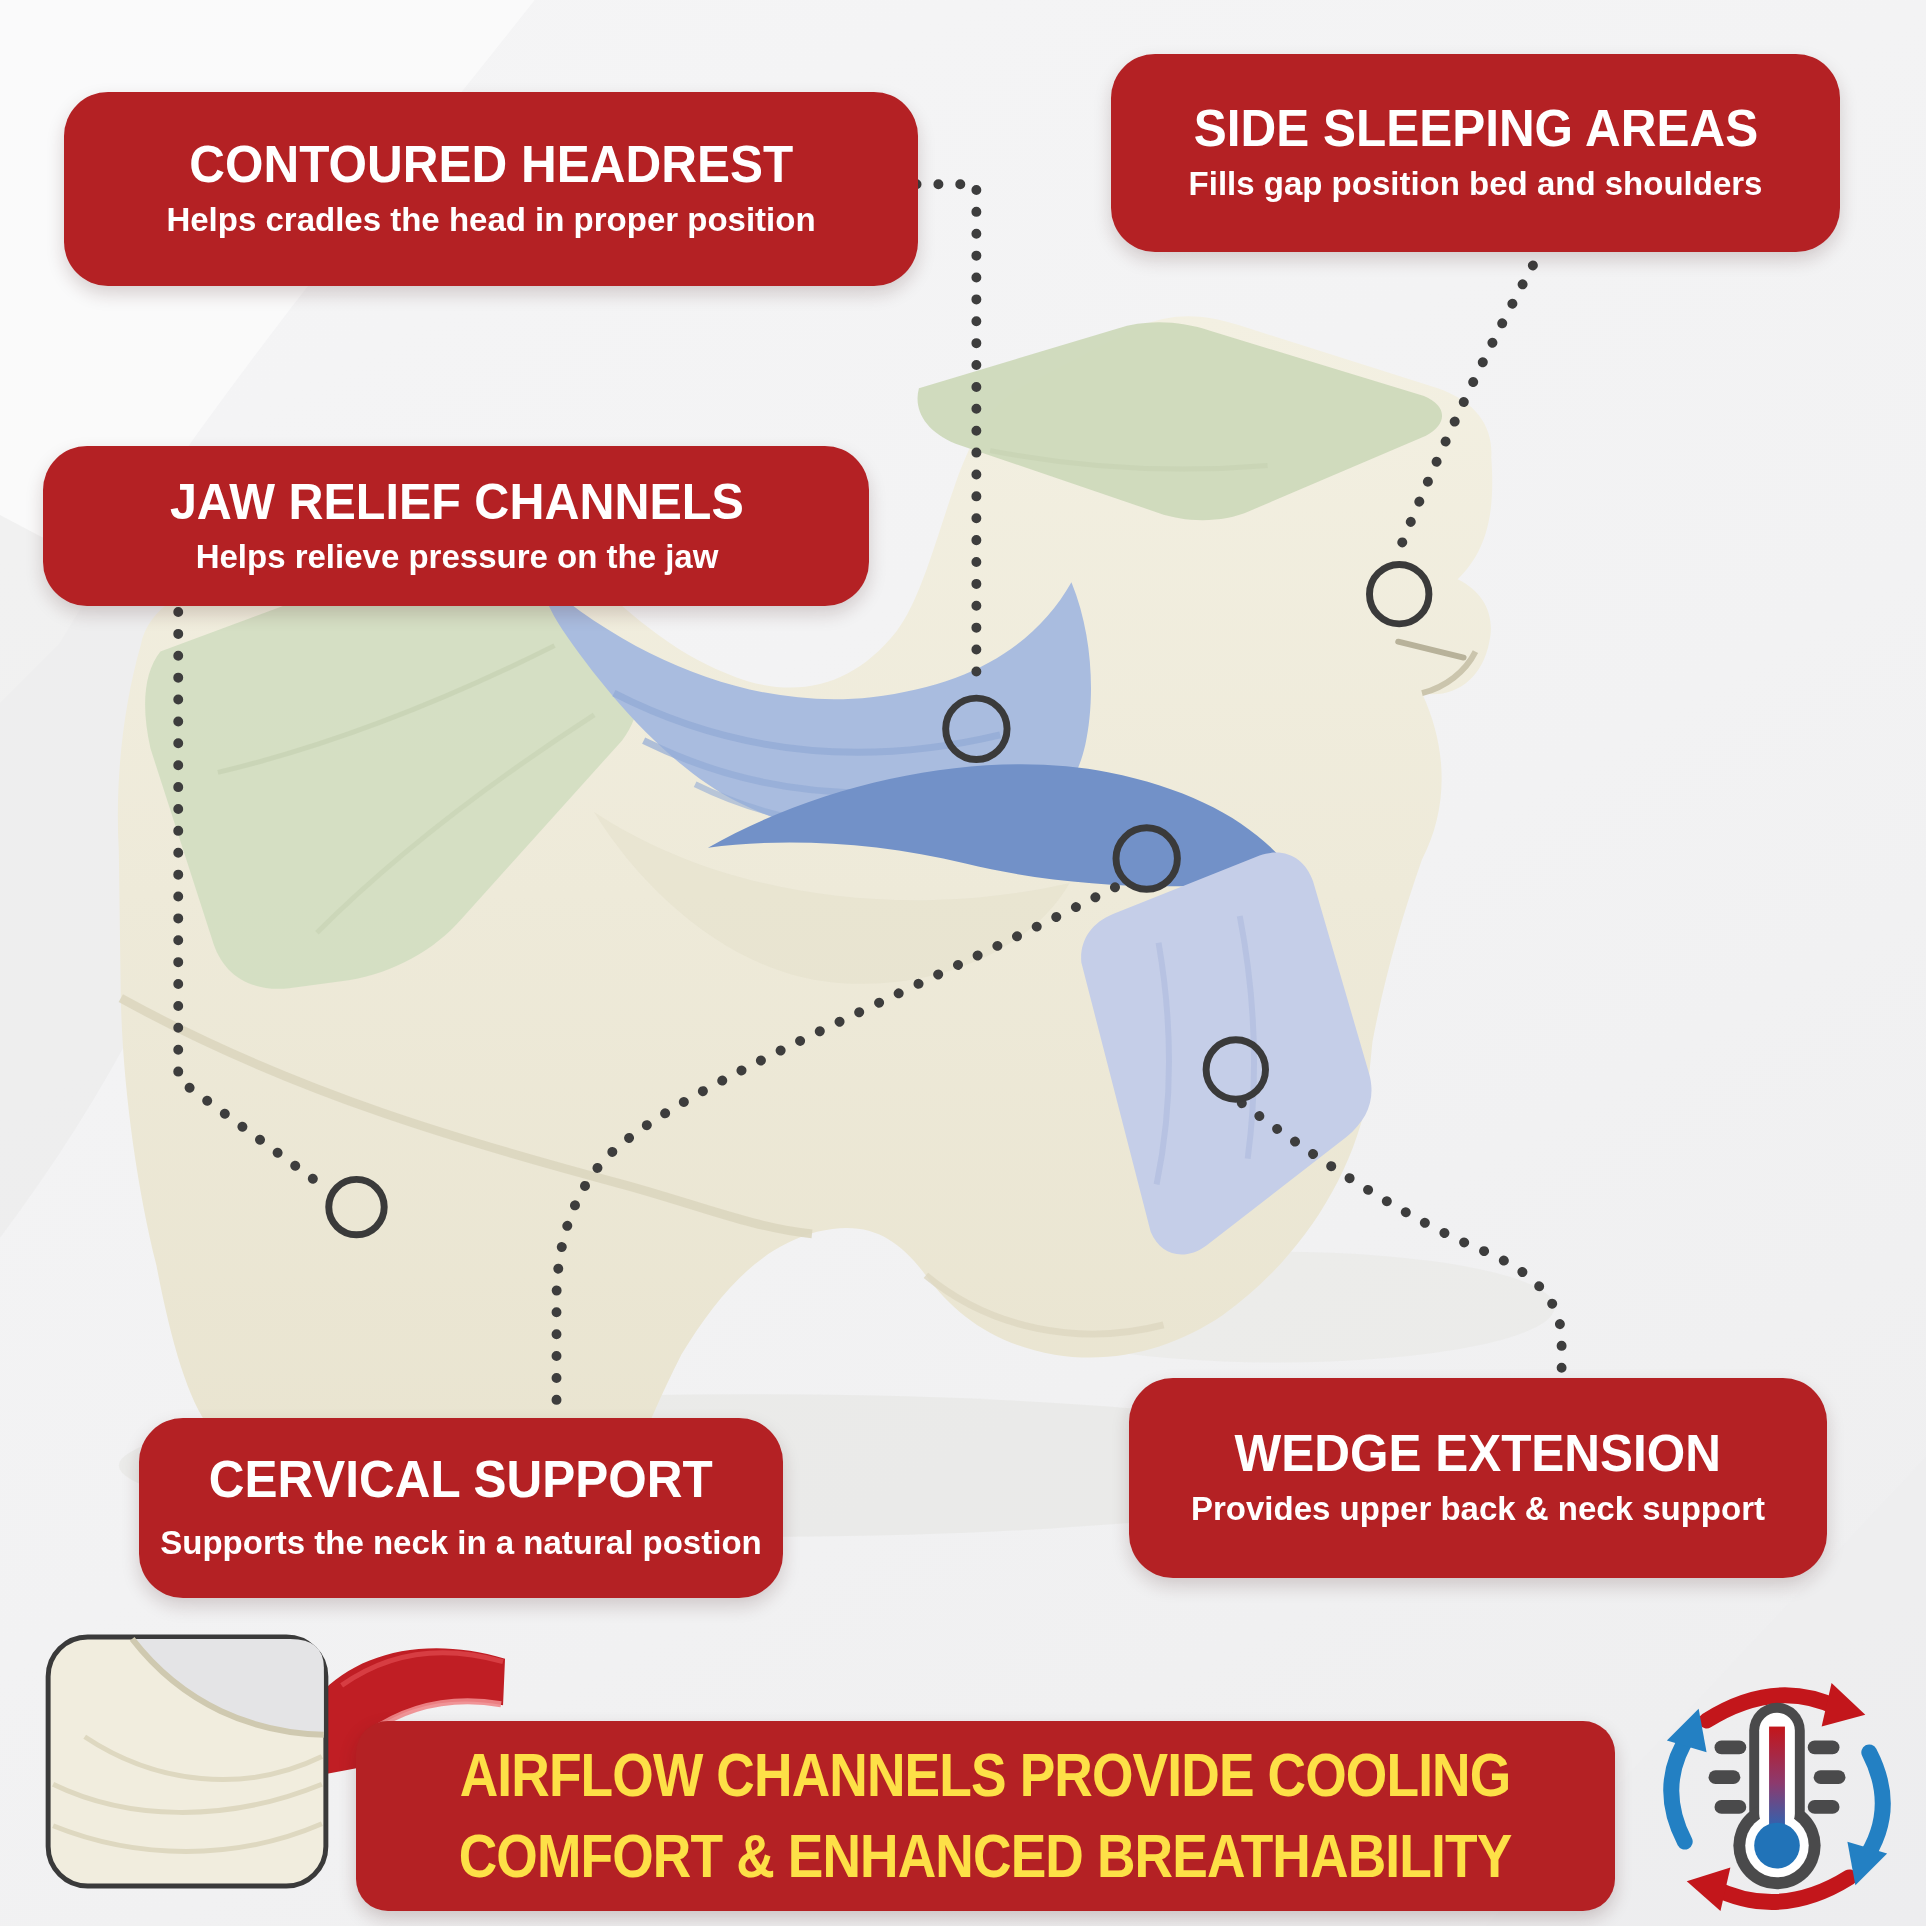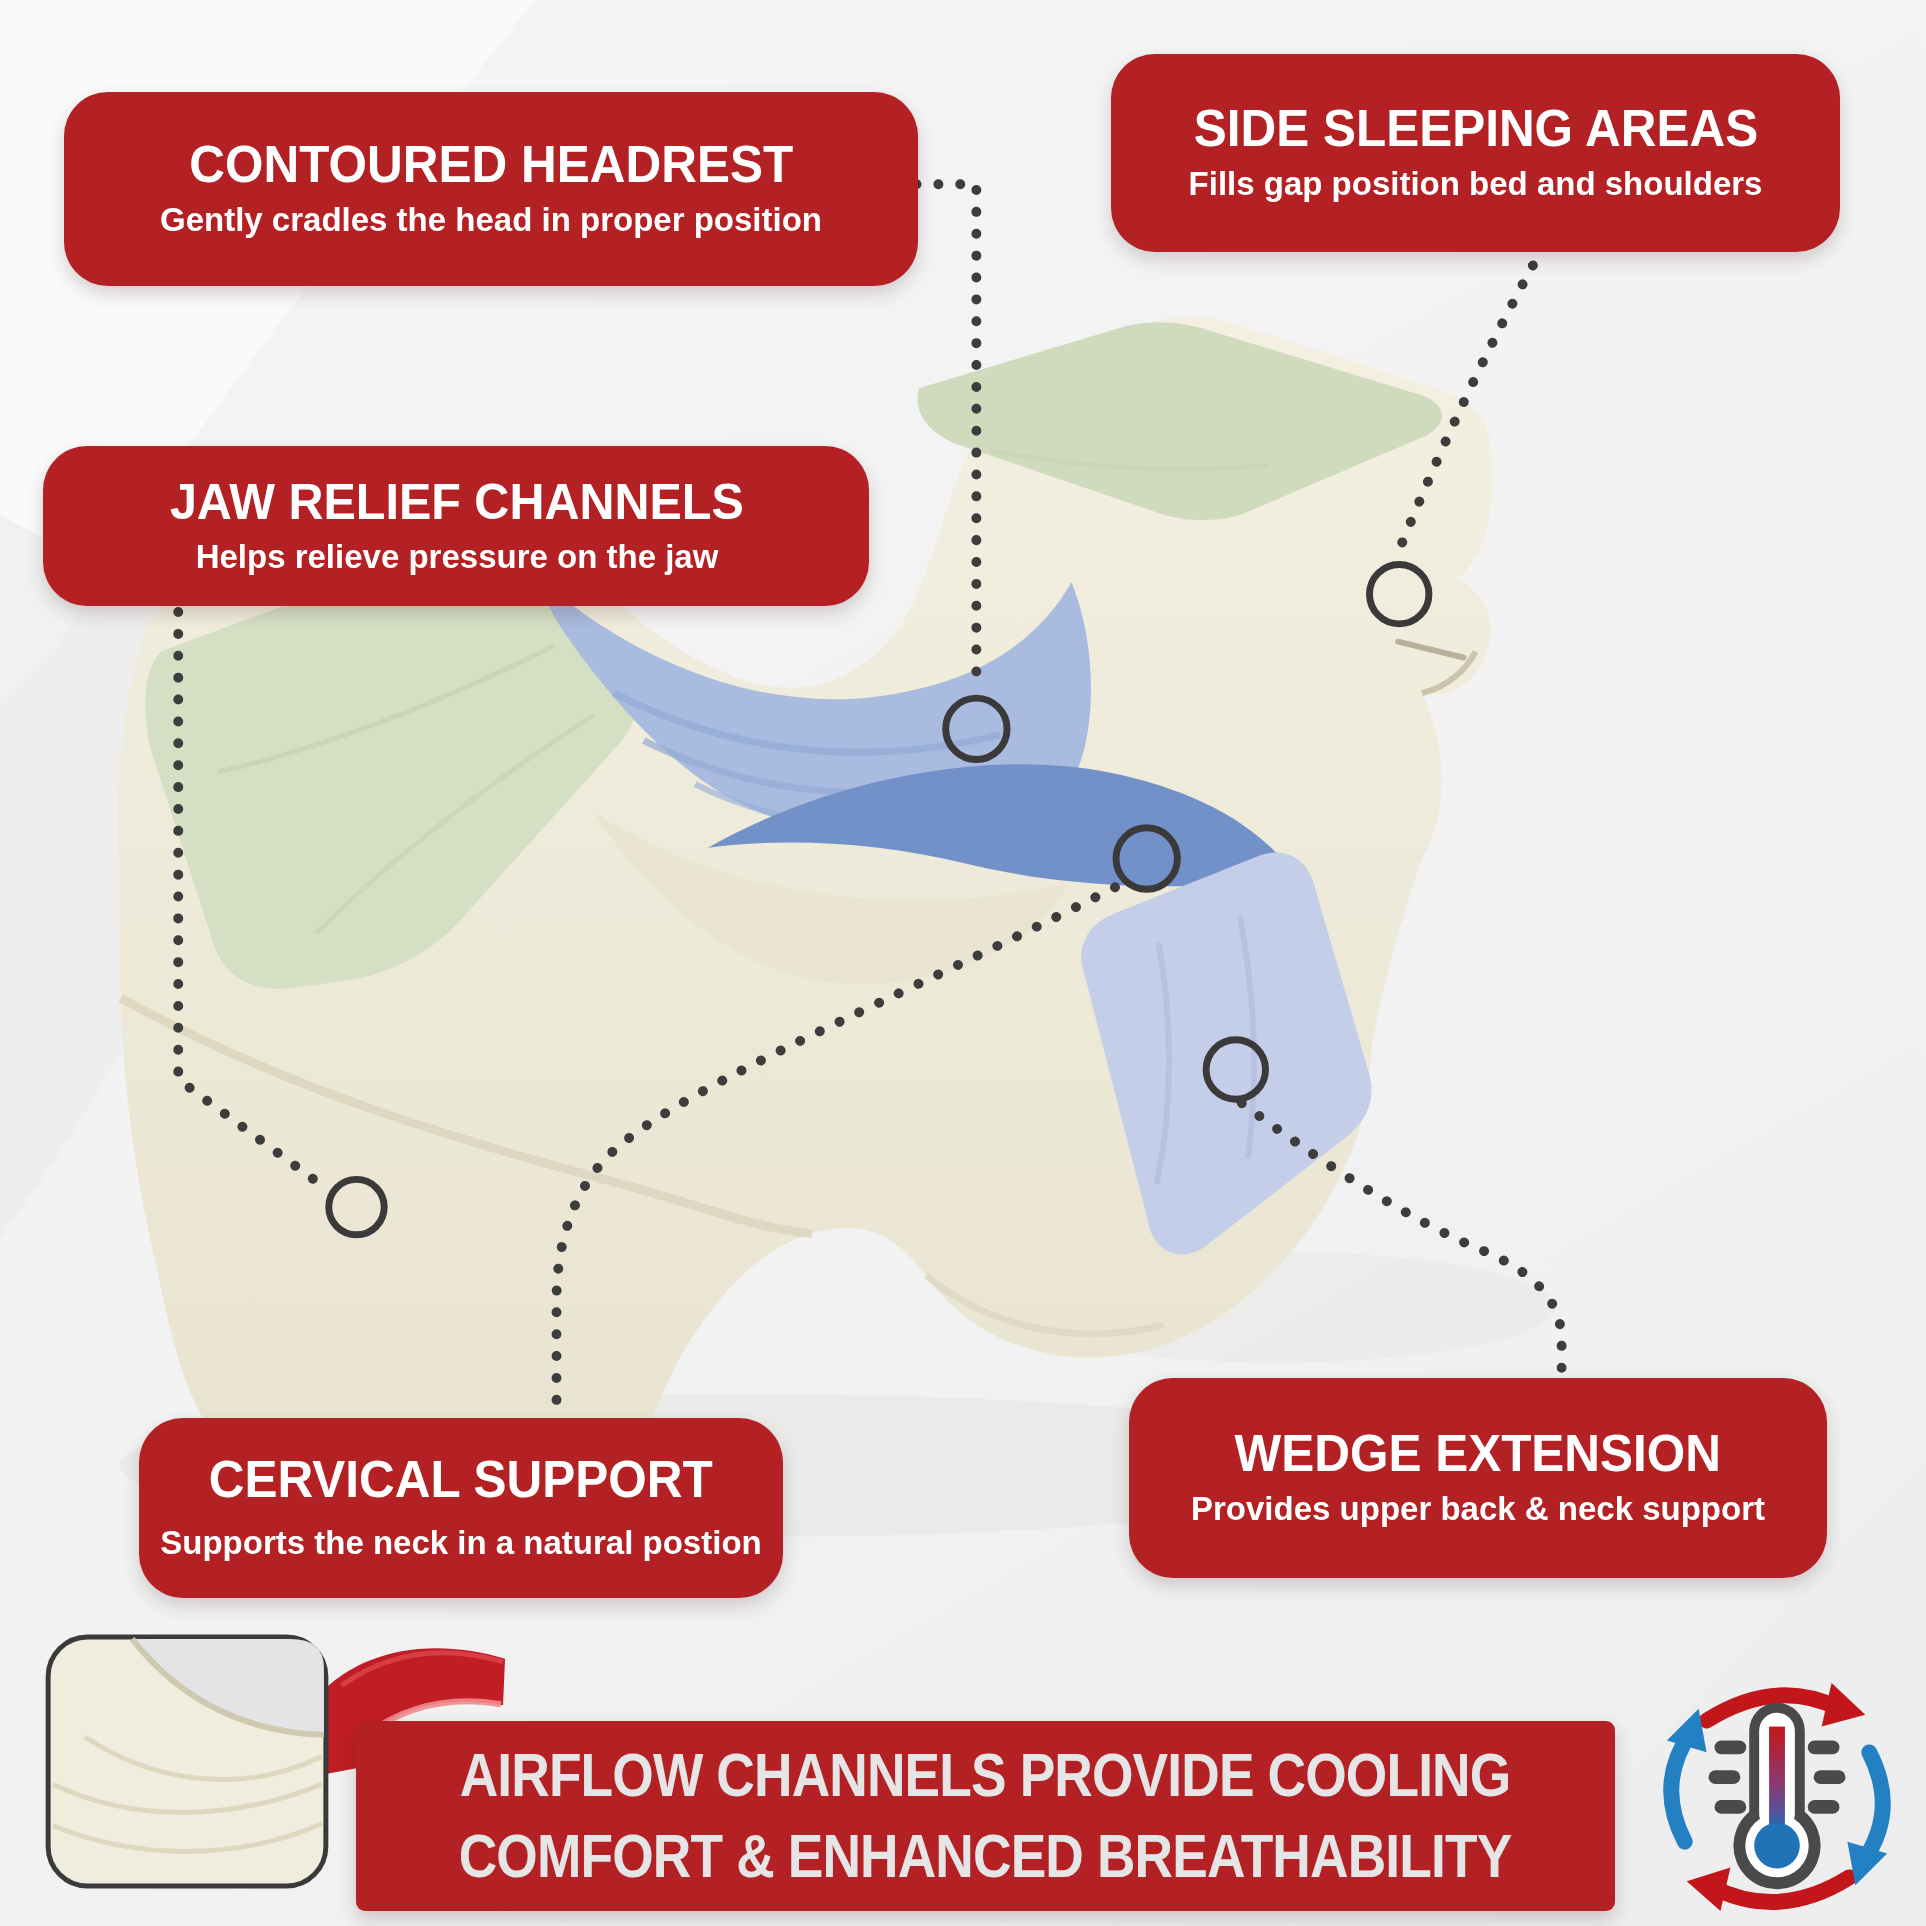--- a/index.html
+++ b/index.html
@@ -21,21 +21,21 @@
   .callout .s{font-weight:700;font-size:33px;line-height:1.25;margin-top:6px;white-space:nowrap;}
   .c1{left:64px;top:92px;width:854px;height:194px;}
   .c2{left:1111px;top:54px;width:729px;height:198px;}
   .c3{left:43px;top:446px;width:826px;height:160px;padding-left:16px;}
   .c3 .t{font-size:50px;}
   .c4{left:139px;top:1418px;width:644px;height:180px;gap:8px;}
   .c5{left:1129px;top:1378px;width:698px;height:200px;}
 
   .banner{
     position:absolute;left:356px;top:1721px;width:1259px;height:190px;
-    background:#b42124;border-radius:9px;color:#e5e5e5;display:flex;align-items:center;justify-content:center;
+    background:#b42124;border-radius:32px;color:#fde047;display:flex;align-items:center;justify-content:center;
     box-shadow:0 8px 18px rgba(60,20,20,.2);
   }
   .banner .inner{transform:scaleX(.86);text-align:center;font-weight:700;font-size:62px;line-height:1.3;letter-spacing:-1px;white-space:nowrap;}
 
   .inset{position:absolute;left:45px;top:1634px;width:284px;height:255px;}
   .thermo{position:absolute;left:1655px;top:1675px;width:244px;height:244px;}
 </style>
 </head>
 <body>
 
@@ -144,21 +144,21 @@
     <g>
       <path d="M 510,1675 C 432,1652 362,1668 322,1712 L 297,1684 L 284,1800 L 400,1778 L 370,1752
                C 408,1722 455,1712 508,1722 Z" fill="#c01e24"></path>
       <path d="M 372,1750 C 412,1722 458,1713 506,1721" stroke="#f0898d" stroke-width="6" fill="none" opacity="0.9"></path>
       <path d="M 508,1678 C 445,1660 390,1670 345,1702" stroke="#e14a50" stroke-width="5" fill="none" opacity="0.7"></path>
     </g>
   </svg>
 
   <div class="callout c1">
     <div class="t">CONTOURED HEADREST</div>
-    <div class="s">Gently cradles the head in proper position</div>
+    <div class="s">Helps cradles the head in proper position</div>
   </div>
 
   <div class="callout c2">
     <div class="t">SIDE SLEEPING AREAS</div>
     <div class="s">Fills gap position bed and shoulders</div>
   </div>
 
   <div class="callout c3">
     <div class="t">JAW RELIEF CHANNELS</div>
     <div class="s">Helps relieve pressure on the jaw</div>

